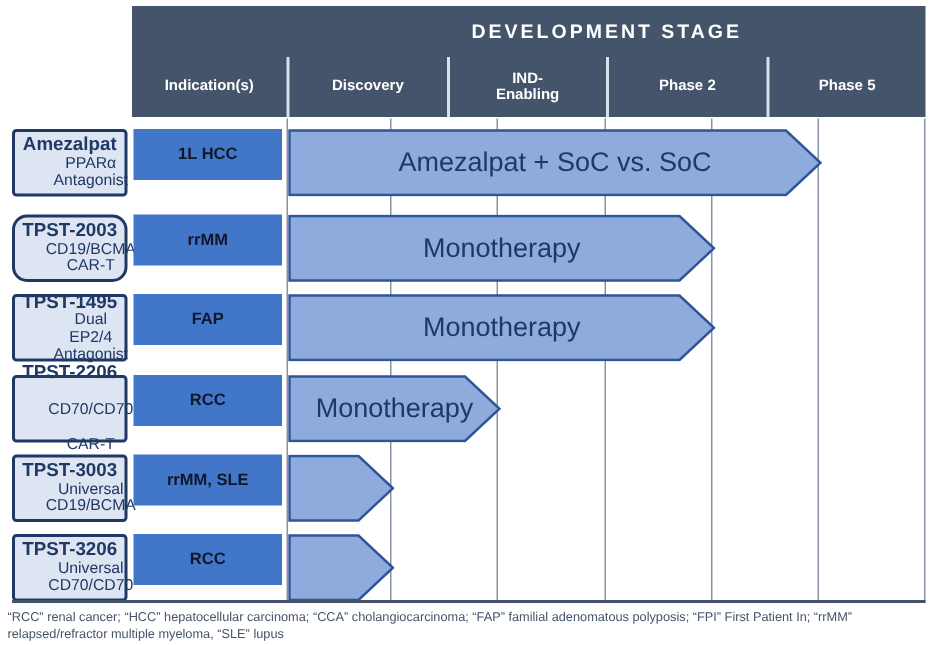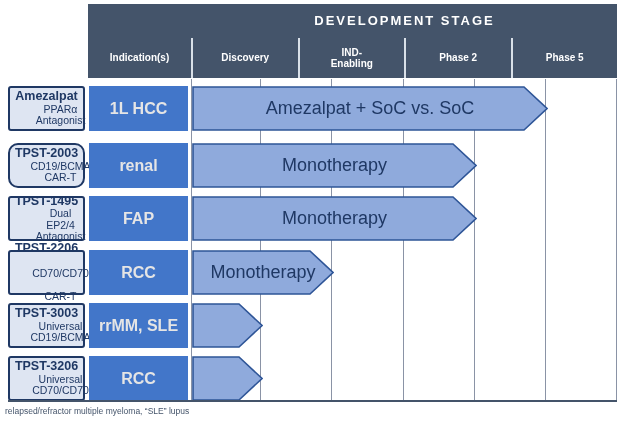--- a/index.html
+++ b/index.html
@@ -19,22 +19,22 @@
   .hdr-cell.ind{width:103px;flex:none;}
   .hdr-cell.stage{flex:1;border-left:2px solid var(--divider);}
   .gridline{position:absolute;top:79px;height:323px;width:1px;background:var(--grid);}
   .baseline{position:absolute;left:8px;top:400px;width:609px;height:2px;background:var(--baseline);}
   .drugbox{position:absolute;left:8px;width:77px;height:45px;box-sizing:border-box;
     background:var(--box-bg);border:2px solid var(--box-border);border-radius:3px;
     display:flex;flex-direction:column;align-items:center;justify-content:center;
     color:var(--text-navy);text-align:center;line-height:1.08;}
   .drugbox .pname{font-weight:bold;font-size:12.5px;}
   .drugbox .pmod{font-size:10.5px;margin-left:28px;}
-  .indbox{position:absolute;left:89px;width:99px;height:45px;background:var(--indication-bg);
-    display:flex;align-items:center;justify-content:center;color:#e5e5e5;font-weight:bold;font-size:16px;}
+  .indbox{position:absolute;left:89px;width:99px;height:34px;background:var(--indication-bg);
+    display:flex;align-items:center;justify-content:center;color:#0f172a;font-weight:bold;font-size:11px;}
   .arrow-svg{position:absolute;display:block;}
   .arrow-label{position:absolute;height:45px;display:flex;align-items:center;justify-content:center;
     color:var(--text-navy);font-size:18px;}
   .footnote{position:absolute;left:5px;top:406px;color:var(--footnote);font-size:8.5px;line-height:1.3;}
   .footnote div{white-space:nowrap;}
 </style>
 </head>
 <body>
 
 <div class="canvas" id="canvas" style="--header-bg: #44546A; --indication-bg: #4276C9; --arrow-fill: #8FAADC; --arrow-border: #2E5597; --box-bg: #DEE5F2; --box-border: #1F3864; --text-navy: #1F3864; --grid: #8A93A6; --baseline: #44546A; --footnote: #44546A;">
@@ -68,21 +68,21 @@
       <div class="indbox" style="top: 86px;">1L HCC</div>
       <svg class="arrow-svg" width="356" height="45" viewBox="0 0 356 45" style="left: 192px; top: 86px;">
         <polygon points="1,1 332,1 355,22.5 332,44 1,44" fill="#8FAADC" stroke="#2E5597" stroke-width="1.6" stroke-linejoin="miter"></polygon>
       </svg>
       <div class="arrow-label" style="left: 192px; top: 86px; width: 356px;">Amezalpat + SoC vs. SoC</div>
       <div class="drugbox" style="top: 143px; border-radius: 10px;">
         <div class="pname">TPST-2003</div>
         <div class="pmod">CD19/BCMA</div>
         <div class="pmod">CAR-T</div>
       </div>
-      <div class="indbox" style="top: 143px;">renal</div>
+      <div class="indbox" style="top: 143px;">rrMM</div>
       <svg class="arrow-svg" width="285" height="45" viewBox="0 0 285 45" style="left: 192px; top: 143px;">
         <polygon points="1,1 261,1 284,22.5 261,44 1,44" fill="#8FAADC" stroke="#2E5597" stroke-width="1.6" stroke-linejoin="miter"></polygon>
       </svg>
       <div class="arrow-label" style="left: 192px; top: 143px; width: 285px;">Monotherapy</div>
       <div class="drugbox" style="top: 196px;">
         <div class="pname">TPST-1495</div>
         <div class="pmod">Dual EP2/4</div>
         <div class="pmod">Antagonist</div>
       </div>
       <div class="indbox" style="top: 196px;">FAP</div>
@@ -115,15 +115,16 @@
         <div class="pmod">CD70/CD70</div>
       </div>
       <div class="indbox" style="top: 356px;">RCC</div>
       <svg class="arrow-svg" width="71" height="45" viewBox="0 0 71 45" style="left: 192px; top: 356px;">
         <polygon points="1,1 47,1 70,22.5 47,44 1,44" fill="#8FAADC" stroke="#2E5597" stroke-width="1.6" stroke-linejoin="miter"></polygon>
       </svg>
     </div>
   <div class="baseline"></div>
 
   <div class="footnote">
+    <div>“RCC” renal cancer; “HCC” hepatocellular carcinoma; “CCA” cholangiocarcinoma; “FAP” familial adenomatous polyposis; “FPI” First Patient In; “rrMM”</div>
     <div>relapsed/refractor multiple myeloma, “SLE” lupus</div>
   </div>
 </div>
 
 </body></html>

